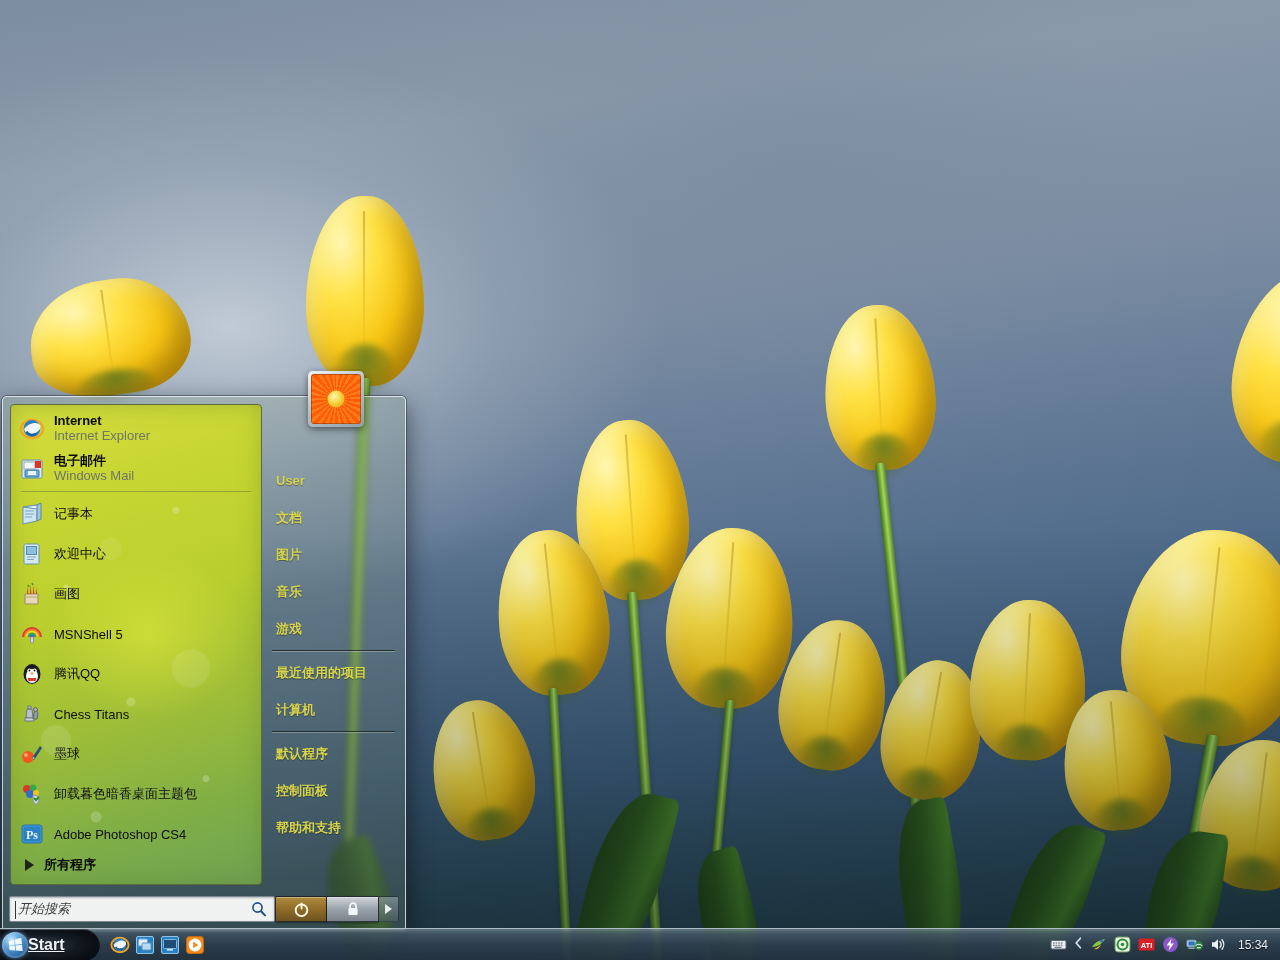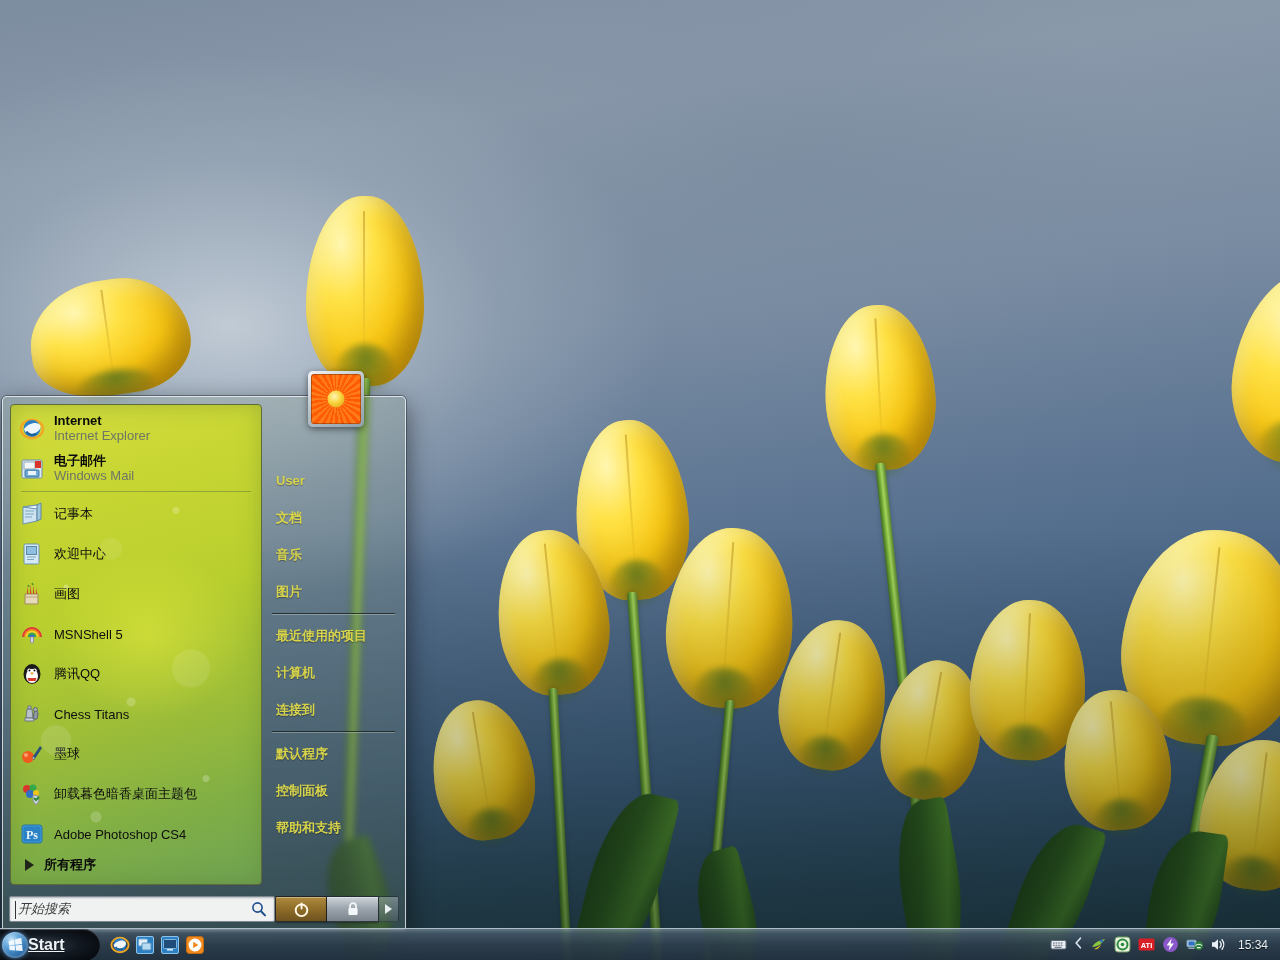--- a/index.html
+++ b/index.html
@@ -457,34 +457,34 @@
     </div>
 
     <div id="rightPane">
       <div class="ri">
           <span>User</span>
         </div>
       <div class="ri">
           <span>文档</span>
         </div>
       <div class="ri">
+          <span>图片</span>
+        </div>
+      <div class="ri">
           <span>音乐</span>
         </div>
       <div class="ri">
-          <span>图片</span>
+          <span>游戏</span>
         </div>
       <div class="sep-right"></div>
       <div class="ri">
           <span>最近使用的项目</span>
         </div>
       <div class="ri">
           <span>计算机</span>
-        </div>
-      <div class="ri">
-          <span>连接到</span>
         </div>
       <div class="sep-right"></div>
       <div class="ri">
           <span>默认程序</span>
         </div>
       <div class="ri">
           <span>控制面板</span>
         </div>
       <div class="ri">
           <span>帮助和支持</span>

